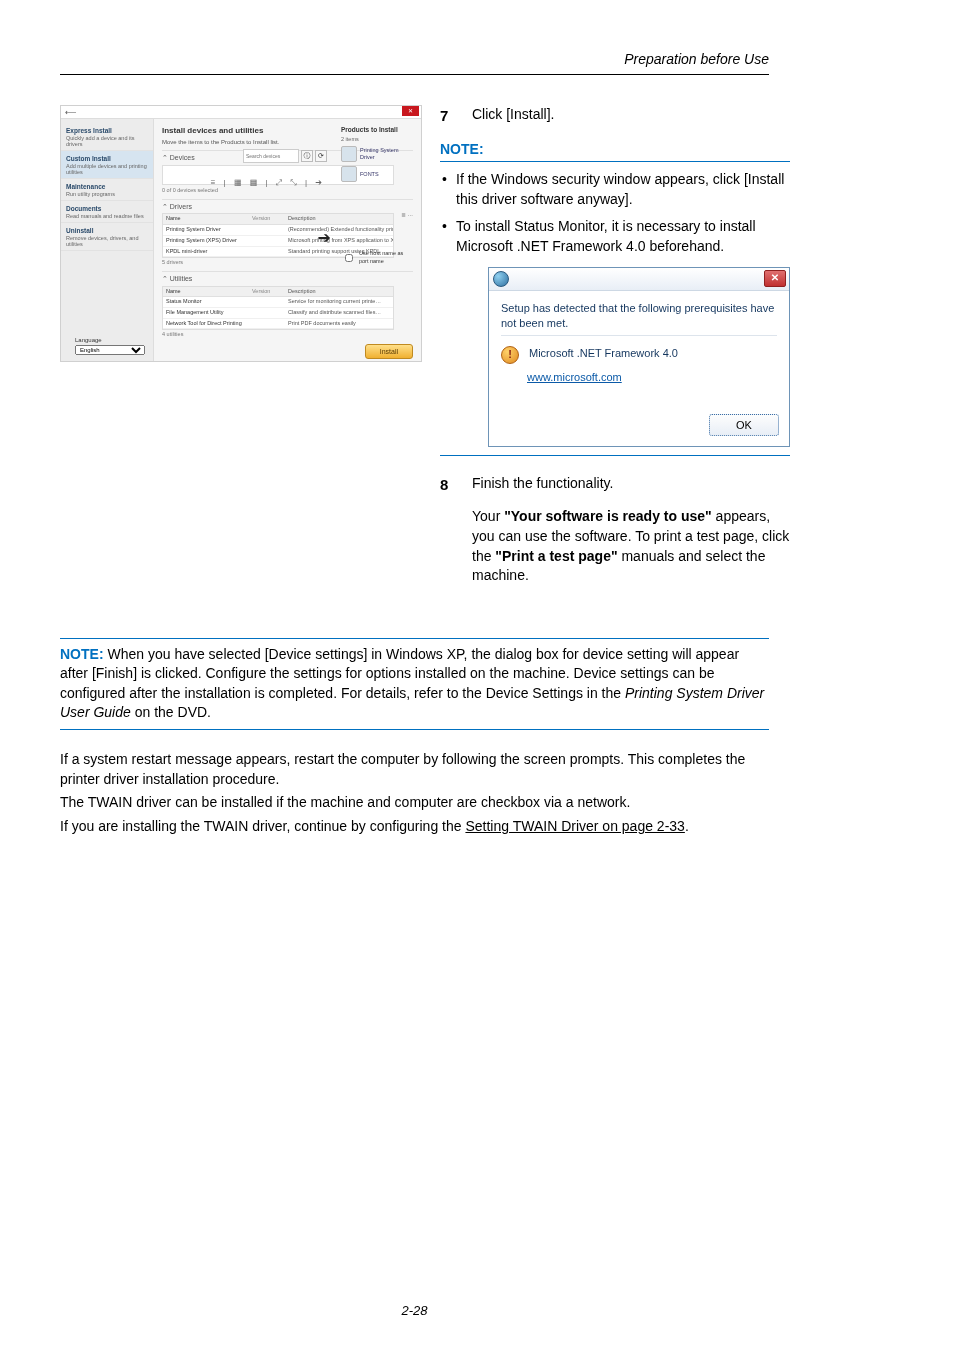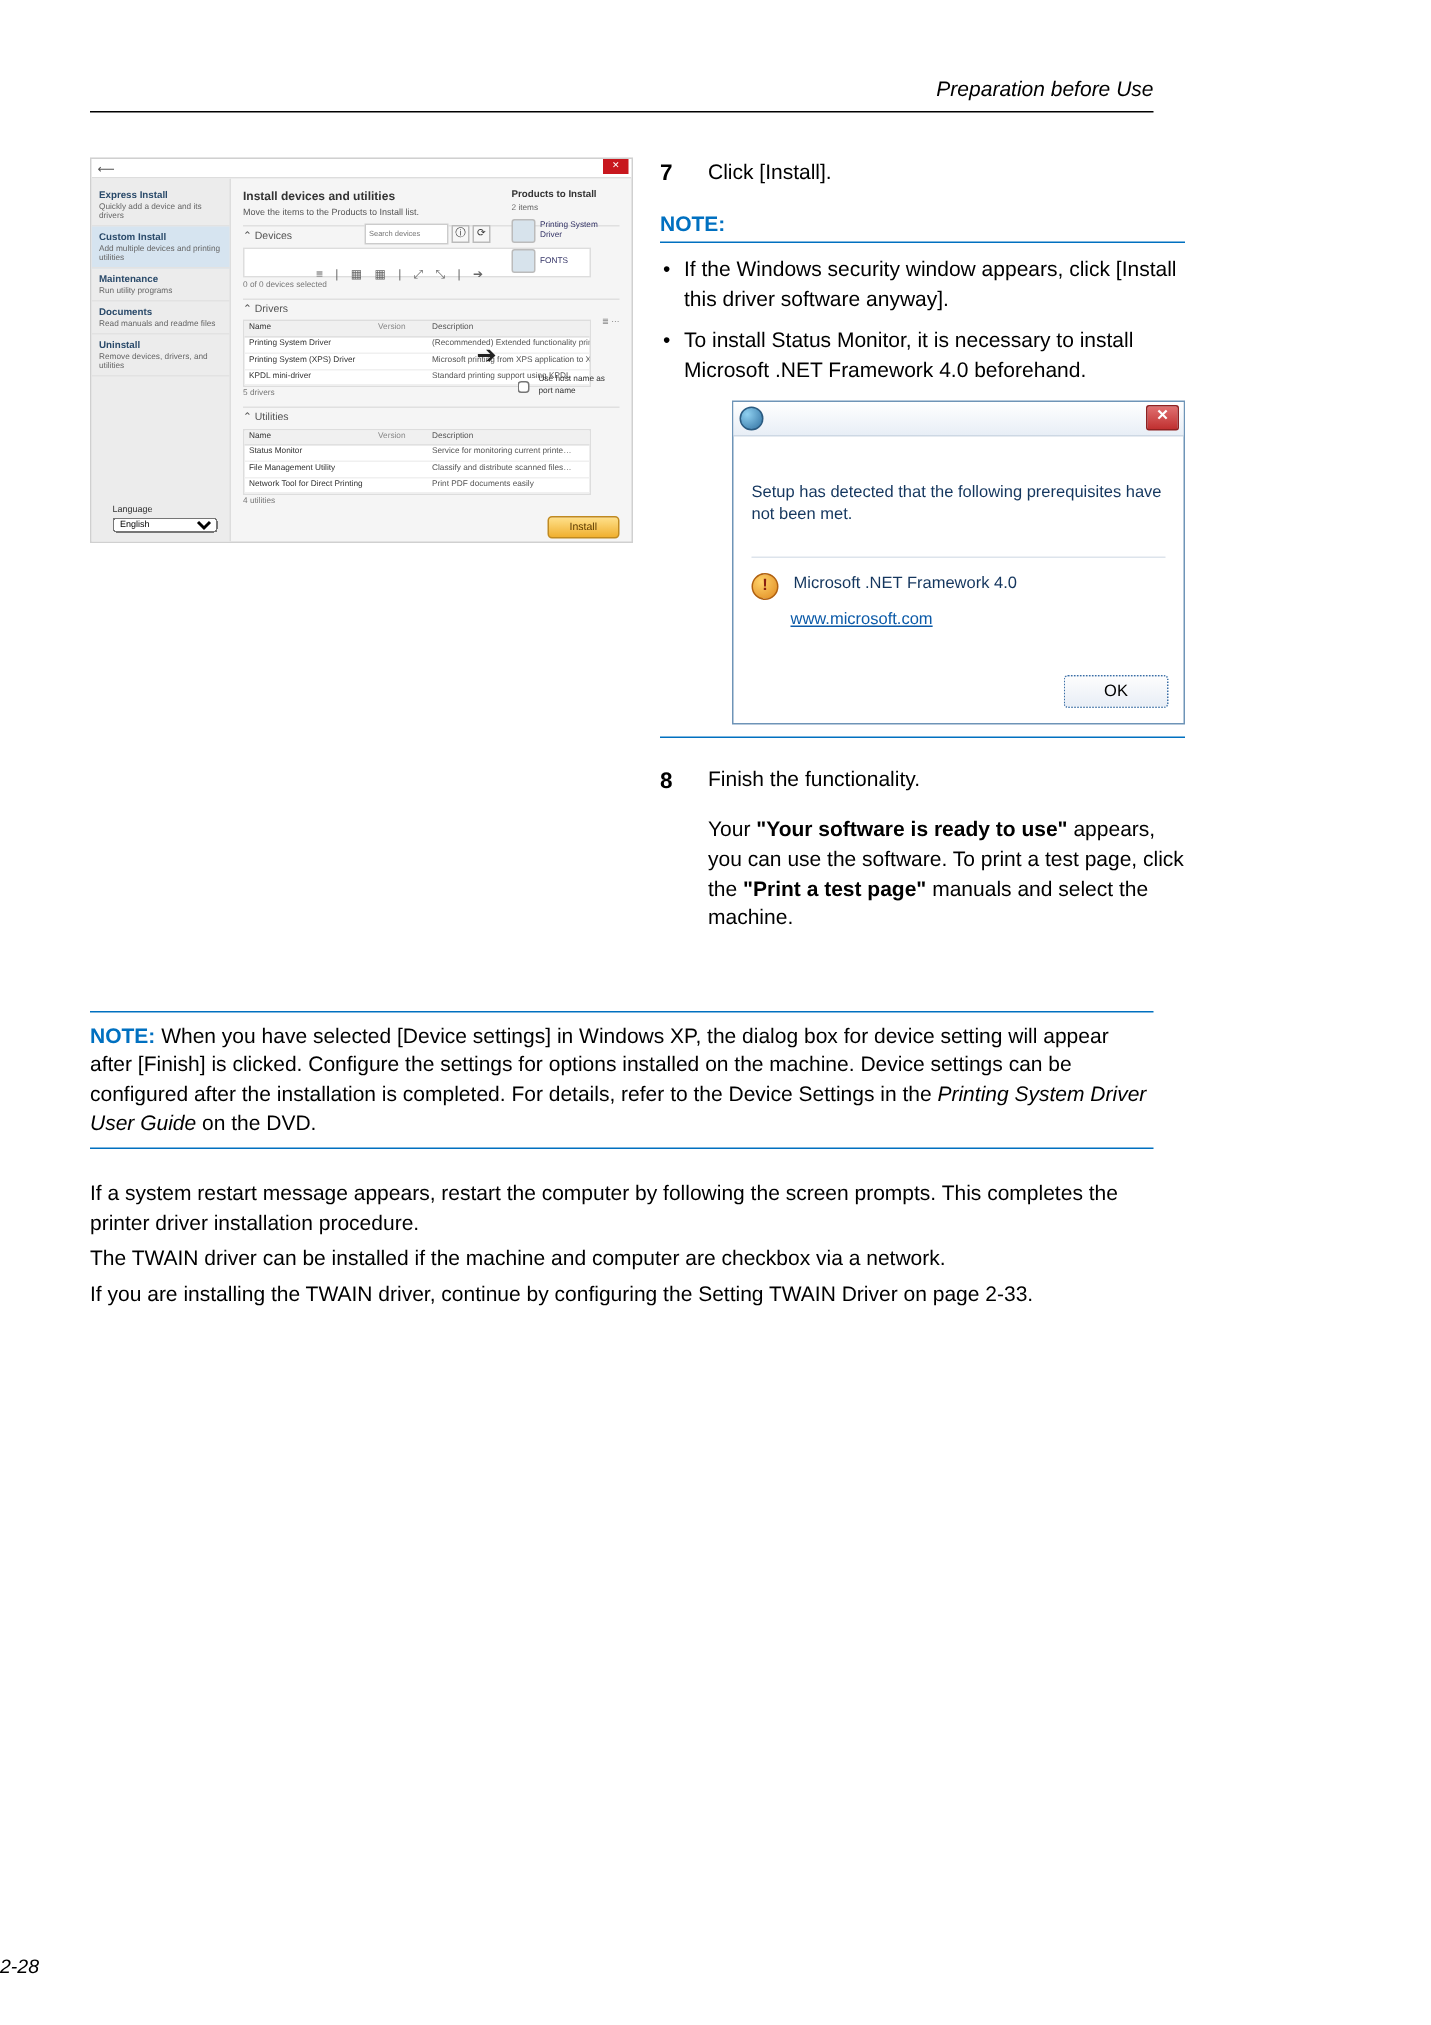--- a/index.html
+++ b/index.html
@@ -332,23 +332,22 @@
     font-size: 10px;
     line-height: 14px;
     font-weight: bold;
   }
   .prereq-body {
     padding: 10px 12px 8px 12px;
     color: #14365e;
   }
   .prereq-msg {
     margin-bottom: 10px;
-    padding-bottom: 20px;
+    padding-bottom: 4px;
     border-bottom: 1px solid #dde4ec;
-    margin-top: 20px;
   }
   .prereq-item {
     display: flex;
     align-items: flex-start;
     gap: 10px;
     margin-bottom: 6px;
   }
   .prereq-item .warn {
     width: 16px;
     height: 16px;
@@ -391,27 +390,29 @@
   }
   .full-note p {
     margin: 6px 0;
     font-size: 14px;
   }
   .body-text {
     font-size: 14px;
     margin: 4px 0;
   }
   .body-text .ul {
+    text-decoration: underline;
   }
 
   .page-num {
     position: absolute;
     bottom: 30px;
     left: 0;
     right: 0;
+    text-align: center;
     font-style: italic;
     font-size: 13px;
   }
 </style>
 </head>
 <body>
 
 <div class="page">
   <div class="header-right">Preparation before Use</div>
   <hr class="header-rule">

